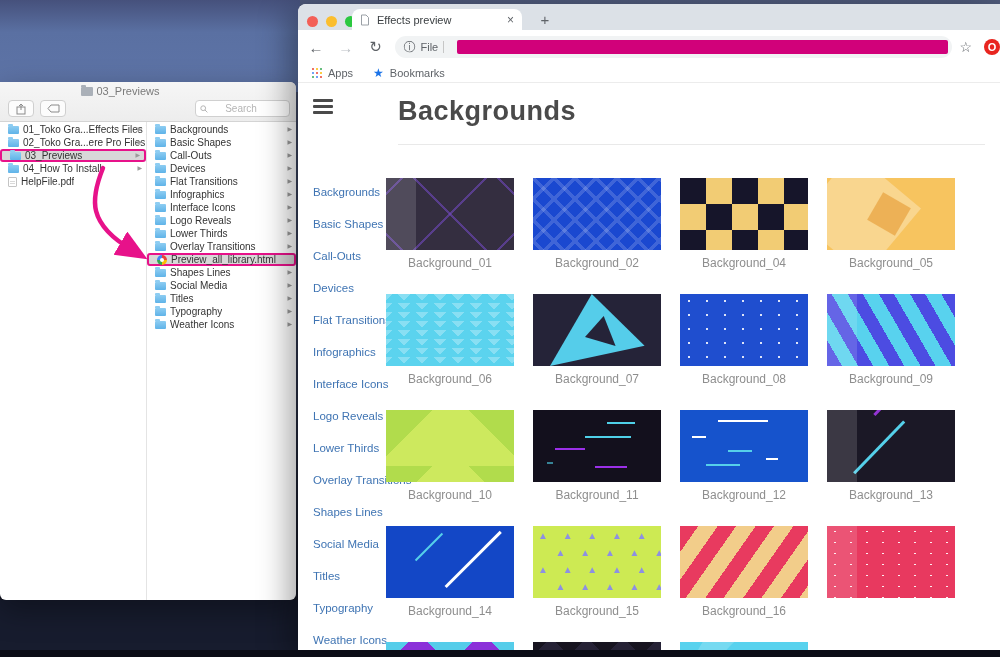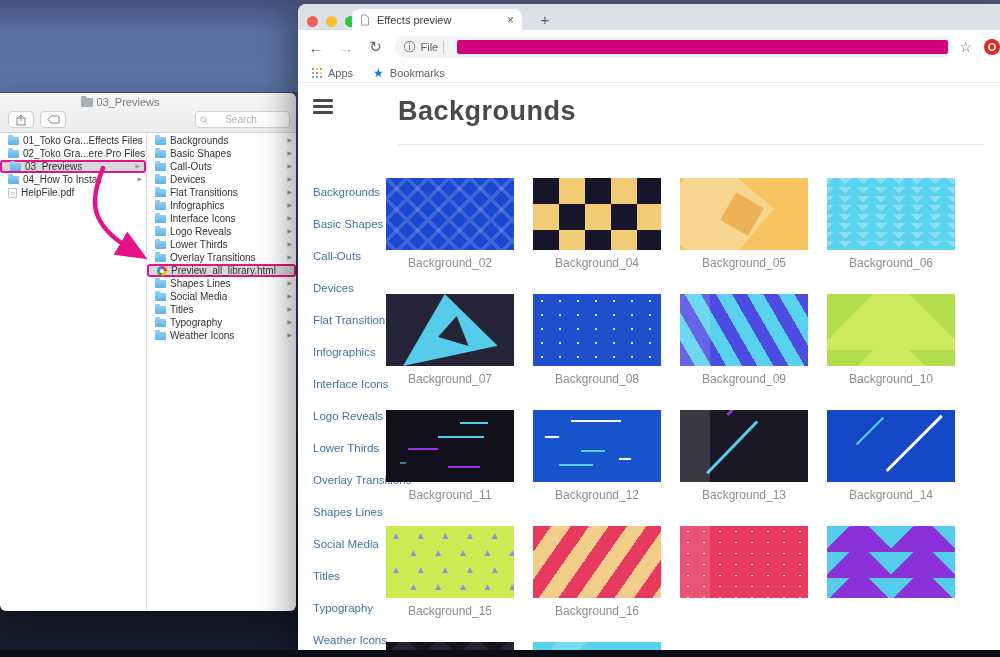--- a/index.html
+++ b/index.html
@@ -7,21 +7,21 @@
   body { position:relative; background:linear-gradient(180deg,#4d5878 0%, #39425f 50%, #0c0e18 100%); }
 
   
   .desktop-blue { position:absolute; left:0; top:0; width:300px; height:92px;
     background:linear-gradient(180deg,#46517c 0%, #5a70a2 35%, #5e74a7 100%); z-index:0; }
   .left-dark { position:absolute; left:0; top:600px; width:298px; height:57px; background:#171c2e; z-index:1; }
   .bottom-strip { position:absolute; left:0; top:650px; width:1000px; height:7px; background:#0b0d16; z-index:5; }
 
   
   .finder { position:absolute; left:0; top:82px; width:296px; height:518px; background:#fff;
-    border-radius:0 6px 6px 6px; box-shadow:0 10px 30px rgba(0,0,0,.35); z-index:2;margin-top:11px; }
+    border-radius:0 6px 6px 6px; box-shadow:0 10px 30px rgba(0,0,0,.35); z-index:2; }
   .finder-chrome { position:absolute; left:0; top:0; right:0; height:40px;
     background:linear-gradient(180deg,#f6f6f6,#ededed); border-bottom:1px solid #d4d4d4; border-radius:0 6px 0 0; }
   .finder-title { position:absolute; left:0; top:2px; width:240px; text-align:center; font-size:11px; color:#7a7a7a;
     display:flex; align-items:center; justify-content:center; gap:4px; height:14px; }
   .mini-folder { display:inline-block; width:12px; height:9px; background:#aab0b8; border-radius:1px; position:relative; }
   .mini-folder::before { content:""; position:absolute; left:0; top:-2px; width:5px; height:2px; background:#aab0b8; border-radius:1px 1px 0 0; }
   .f-btn { position:absolute; top:18px; width:26px; height:17px; background:#fcfcfc; border:1px solid #cfcfcf; border-radius:4px;
     display:flex; align-items:center; justify-content:center; color:#8a8a8a; }
   .f-btn svg { display:block; }
   .f-search { position:absolute; top:18px; left:195px; width:95px; height:17px; background:#fff; border:1px solid #d0d0d0;
@@ -375,20 +375,24 @@
       <a href="#">Lower Thirds</a>
       <a href="#">Overlay Transitions</a>
       <a href="#">Shapes Lines</a>
       <a href="#">Social Media</a>
       <a href="#">Titles</a>
       <a href="#">Typography</a>
       <a href="#">Weather Icons</a>
     </nav>
     <div class="grid">
       <div class="cell">
+          <div class="thumb t01 lstrip"></div>
+          <div class="tlabel">Background_01</div>
+        </div>
+      <div class="cell">
           <div class="thumb t02"></div>
           <div class="tlabel">Background_02</div>
         </div>
       <div class="cell">
           <div class="thumb t04"></div>
           <div class="tlabel">Background_04</div>
         </div>
       <div class="cell">
           <div class="thumb t05"></div>
           <div class="tlabel">Background_05</div>

